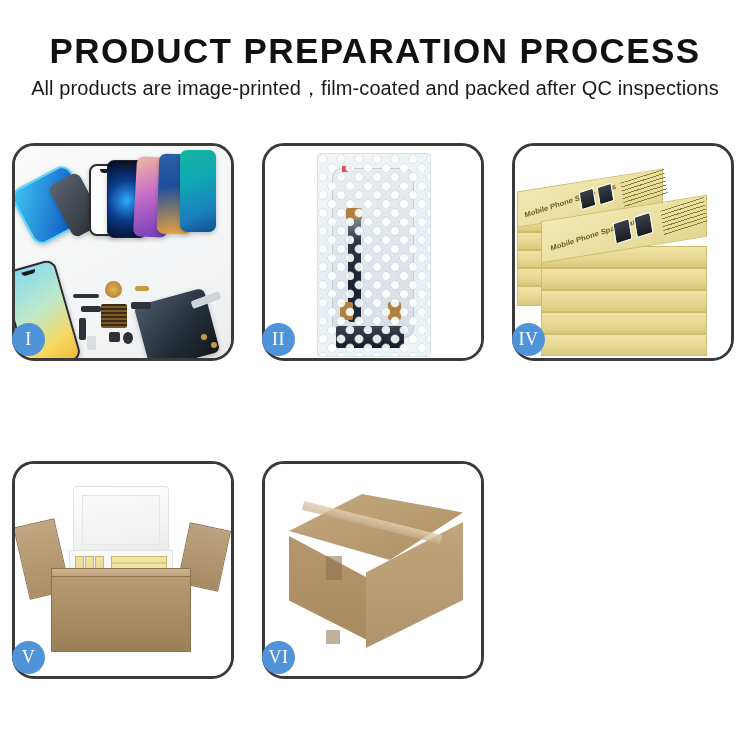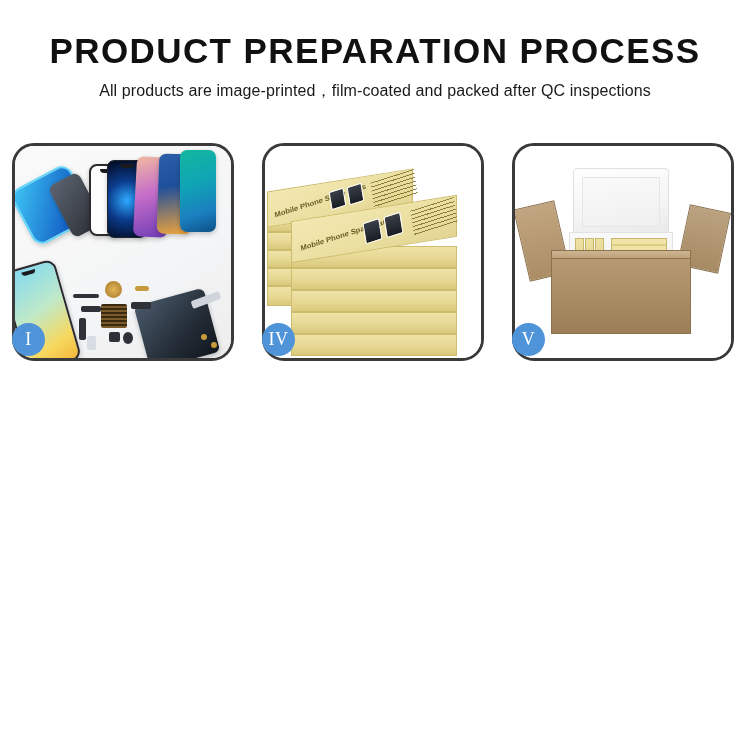--- a/index.html
+++ b/index.html
@@ -15,22 +15,22 @@
   .header { padding-top: 32px; text-align: center; }
   .title {
     font-size: 35px;
     font-weight: 700;
     letter-spacing: 1.4px;
     color: #111;
     line-height: 1.1;
     white-space: nowrap;
   }
   .subtitle {
-    margin-top: 10px;
-    font-size: 16px;
+    margin-top: 4px;
+    font-size: 20px;
     font-weight: 400;
     color: #1a1a1a;
     letter-spacing: .1px;
     white-space: nowrap;
   }
 
   
   .grid {
     position: absolute;
     left: 12px; top: 143px;
@@ -316,20 +316,35 @@
         <div class="part" style="left:94px;top:186px;width:11px;height:10px;"></div>
         <div class="part" style="left:108px;top:186px;width:10px;height:12px;border-radius:50%;"></div>
         <div class="part" style="left:72px;top:190px;width:9px;height:14px;background:#d8dde3;"></div>
         <div class="part part-gold" style="left:186px;top:188px;width:6px;height:6px;border-radius:50%;"></div>
         <div class="part part-gold" style="left:196px;top:196px;width:6px;height:6px;border-radius:50%;"></div>
         <div class="part" style="left:176px;top:150px;width:30px;height:8px;background:#cfd5db;transform:rotate(-20deg);"></div>
       </div>
       <div class="badge">I</div>
     </div>
 
+    <div class="panel">
+      <div class="panel-inner p2">
+        <div class="bag">
+          <div class="screen-in-bag"></div>
+          <div class="redtab"></div>
+          <div class="flex-cable"></div>
+          <div class="flex-pad" style="left:28px;top:54px;width:16px;height:12px;"></div>
+          <div class="flex-pad" style="left:22px;top:148px;width:13px;height:18px;"></div>
+          <div class="flex-pad" style="left:70px;top:148px;width:13px;height:18px;"></div>
+          <div class="blackbar"></div>
+          <div class="bubbles"></div>
+        </div>
+      </div>
+      <div class="badge">II</div>
+    </div>
 
 
     <div class="panel">
       <div class="panel-inner p4">
         <div class="stack">
 
           <div class="ybox" style="left:2px;top:68px;width:98px;height:18px;"></div>
           <div class="ybox" style="left:2px;top:86px;width:98px;height:18px;"></div>
           <div class="ybox" style="left:2px;top:104px;width:98px;height:18px;"></div>
           <div class="ybox" style="left:2px;top:122px;width:98px;height:18px;"></div>
@@ -374,15 +389,26 @@
         <div class="y5" style="left:60px;"></div>
         <div class="y5" style="left:70px;"></div>
         <div class="y5" style="left:80px;"></div>
         <div class="y5-flat"></div>
         <div class="c5-rim"></div>
         <div class="c5-body"></div>
       </div>
       <div class="badge">V</div>
     </div>
 
+    <div class="panel">
+      <div class="panel-inner p6">
+        <div class="c6-top"></div>
+        <div class="c6-left"></div>
+        <div class="c6-right"></div>
+        <div class="c6-tape"></div>
+        <div class="c6-seam" style="left:61px;top:92px;width:16px;height:24px;"></div>
+        <div class="c6-seam" style="left:61px;top:166px;width:14px;height:14px;"></div>
+      </div>
+      <div class="badge">VI</div>
+    </div>
 
   </div>
 </div>
 
 </body></html>

